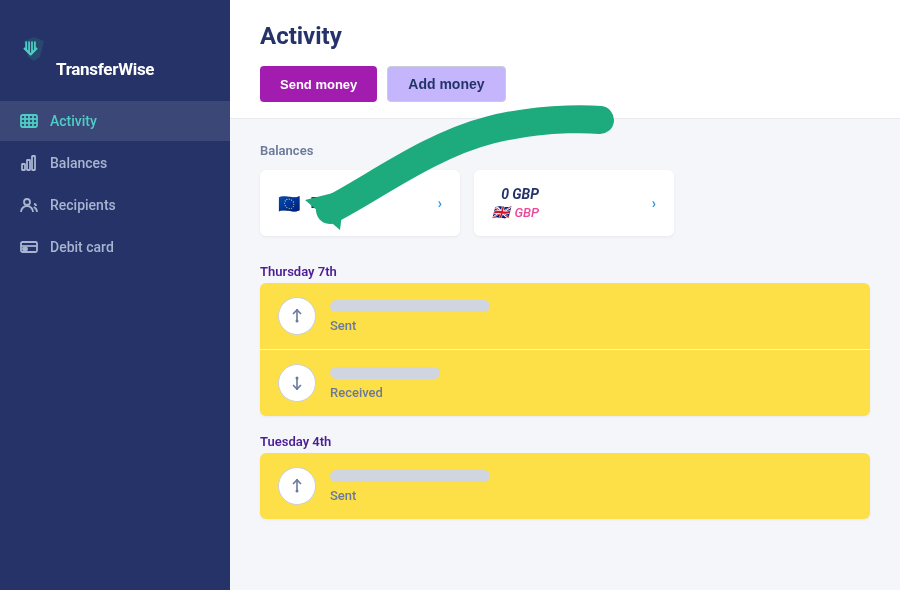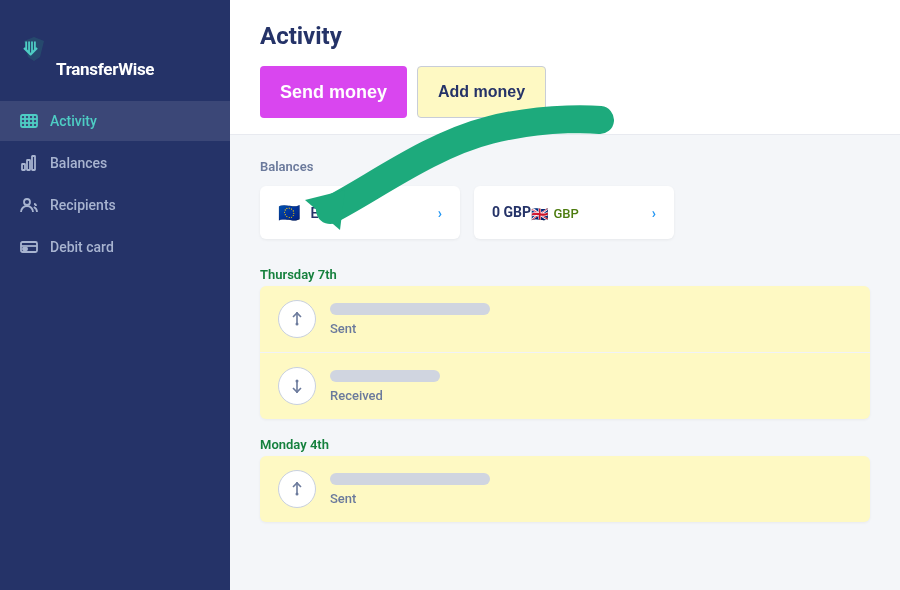--- a/index.html
+++ b/index.html
@@ -78,36 +78,36 @@
       font-weight: 700;
       color: #253368;
       margin-bottom: 16px;
     }
     .action-buttons {
       display: flex;
       gap: 10px;
       padding-bottom: 16px;
     }
     .btn-send {
-      background: #d946ef;
+      background: #a21caf;
       color: #fff;
       border: none;
       padding: 9px 20px;
       border-radius: 4px;
-      font-size: 18px;
+      font-size: 13px;
       font-weight: 600;
       cursor: pointer;
     }
     .btn-add {
-      background: #fef9c3;
+      background: #c4b5fd;
       color: #253368;
       border: 1.5px solid #c8cdd8;
-      padding: 16px 20px;
+      padding: 9px 20px;
       border-radius: 4px;
-      font-size: 16px;
+      font-size: 14px;
       font-weight: 600;
       cursor: pointer;
     }
 
     
     .content {
       padding: 24px 30px;
       flex: 1;
     }
 
@@ -140,25 +140,25 @@
     .flag-icon { font-size: 18px; }
     .currency-label { font-size: 14px; font-weight: 600; color: #253368; }
     .balance-amount { font-size: 14px; font-weight: 700; color: #253368; }
     .chevron-right { color: #2196f3; font-size: 14px; font-weight: 700; }
 
     
     .day-section { margin-bottom: 8px; }
     .day-label {
       font-size: 13px;
       font-weight: 600;
-      color: #15803d;
+      color: #4c1d95;
       margin-bottom: 4px;
     }
     .transaction-list {
-      background: #fef9c3;
+      background: #fde047;
       border-radius: 6px;
       overflow: hidden;
       box-shadow: 0 1px 3px rgba(0,0,0,0.05);
     }
     .transaction-item {
       display: flex;
       align-items: center;
       padding: 14px 18px;
       gap: 14px;
       border-bottom: 1px solid #f0f2f7;
@@ -273,25 +273,25 @@
       <div class="balance-card">
         <div class="balance-card-left">
           <span class="flag-icon">🇪🇺</span>
           <span class="currency-label">EUR</span>
         </div>
         <span class="chevron-right">›</span>
       </div>
 
       <div class="balance-card">
         <div class="balance-card-left">
-          <div style="display:flex;align-items:flex-start;">
+          <div style="display:flex;flex-direction:column;align-items:flex-end;font-style:italic;">
             <span class="balance-amount">0 GBP</span>
             <div style="display:flex;align-items:center;gap:5px;margin-top:2px;">
               <span class="flag-icon" style="font-size:14px;">🇬🇧</span>
-              <span class="currency-label" style="font-size:13px;color:#4d7c0f;font-weight:500;">GBP</span>
+              <span class="currency-label" style="font-size:13px;color:#ec4899;font-weight:500;">GBP</span>
             </div>
           </div>
         </div>
         <span class="chevron-right">›</span>
       </div>
     </div>
 
     <div class="day-section">
       <div class="day-label">Thursday 7th</div>
       <div class="transaction-list">
@@ -322,21 +322,21 @@
           </div>
           <div class="tx-info">
             <div class="tx-blurred short"></div>
             <div class="tx-status">Received</div>
           </div>
         </div>
       </div>
     </div>
 
     <div class="day-section" style="margin-top:18px;">
-      <div class="day-label">Monday 4th</div>
+      <div class="day-label">Tuesday 4th</div>
       <div class="transaction-list">
         <div class="transaction-item">
           <div class="tx-icon">
             <svg viewBox="0 0 18 18" fill="none" stroke="#6b7a9c" stroke-width="1.6">
               <line x1="9" y1="3" x2="9" y2="15"></line>
               <circle cx="9" cy="14" r="1.5" fill="#6b7a9c" stroke="none"></circle>
               <circle cx="9" cy="3" r="1" fill="#6b7a9c" stroke="none"></circle>
               <path d="M5 7 L9 3 L13 7" stroke="#6b7a9c" stroke-width="1.6" fill="none"></path>
             </svg>
           </div>

